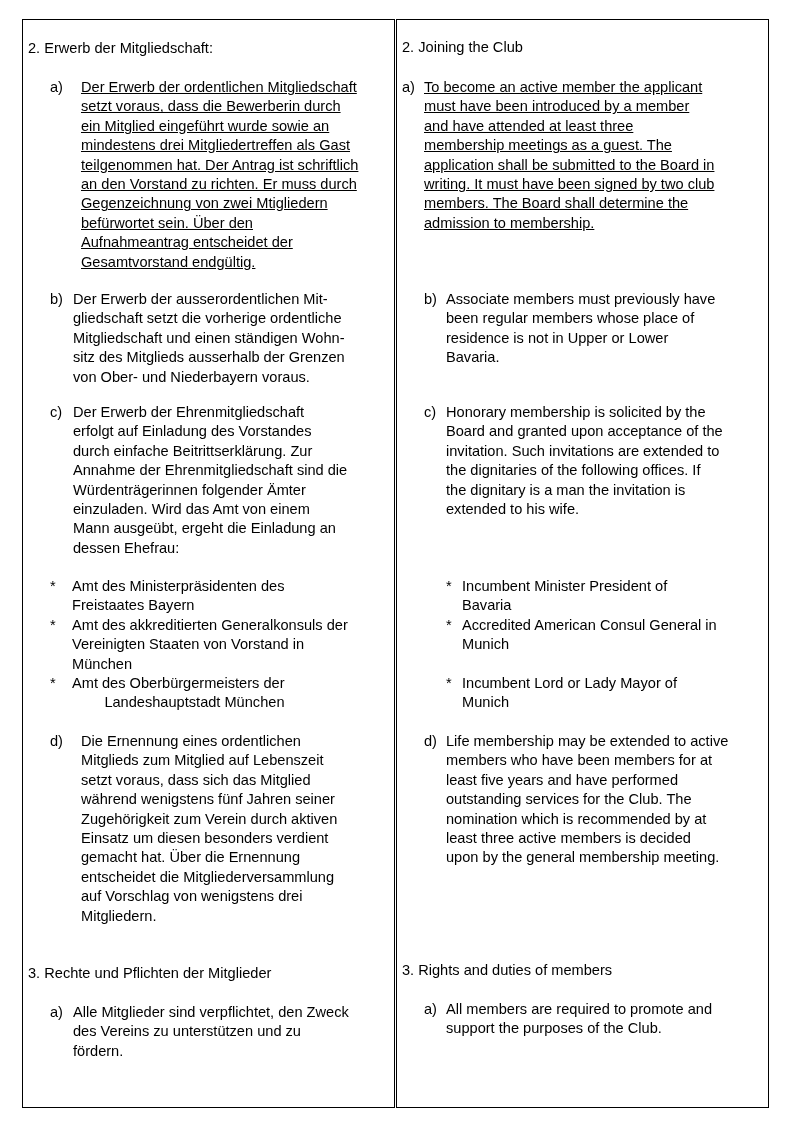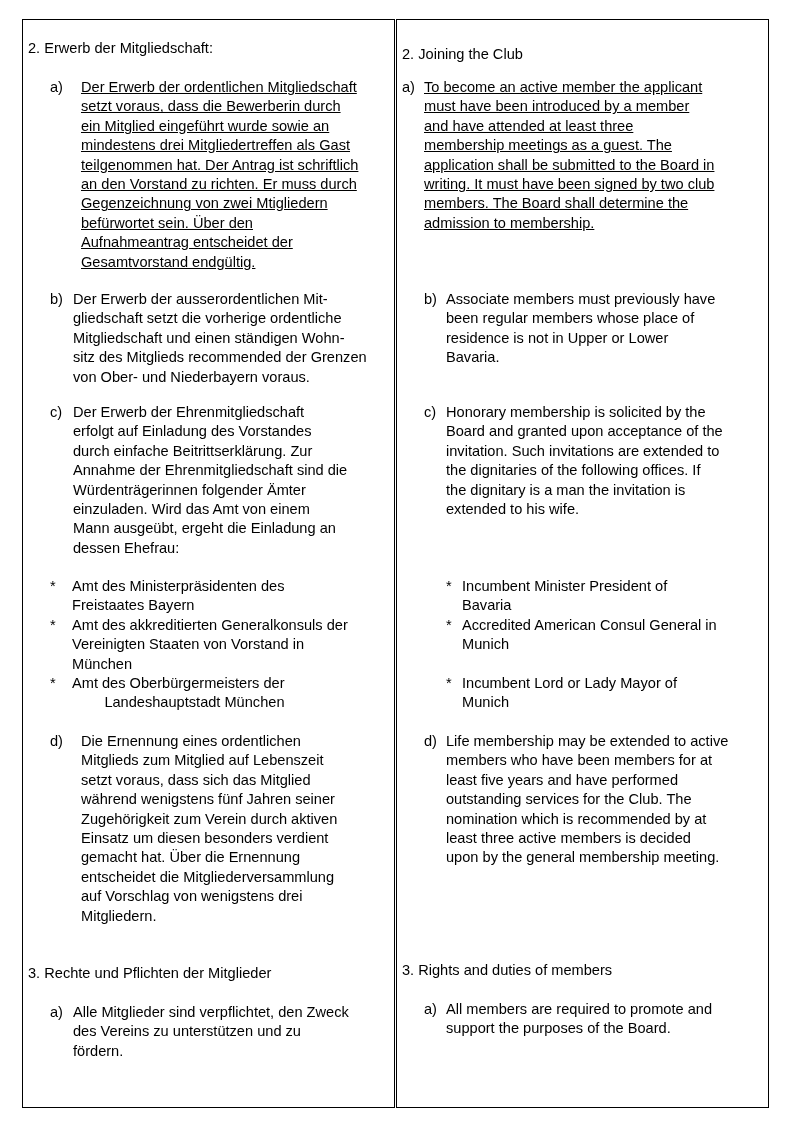--- a/index.html
+++ b/index.html
@@ -33,21 +33,21 @@
 befürwortet sein. Über den
 Aufnahmeantrag entscheidet der
 Gesamtvorstand endgültig.</div>
 </div>
 
 <div class="item" style="left:50px; top:290px;">
   <span class="lbl">b)</span>
   <div class="txt" style="margin-left:23px;">Der Erwerb der ausserordentlichen Mit-
 gliedschaft setzt die vorherige ordentliche
 Mitgliedschaft und einen ständigen Wohn-
-sitz des Mitglieds recommended der Grenzen
+sitz des Mitglieds ausserhalb der Grenzen
 von Ober- und Niederbayern voraus.</div>
 </div>
 
 <div class="item" style="left:50px; top:403px;">
   <span class="lbl">c)</span>
   <div class="txt" style="margin-left:23px;">Der Erwerb der Ehrenmitgliedschaft
 erfolgt auf Einladung des Vorstandes
 durch einfache Beitrittserklärung. Zur
 Annahme der Ehrenmitgliedschaft sind die
 Würdenträgerinnen folgender Ämter
@@ -89,21 +89,21 @@
 
 <div class="abs" style="left:28px; top:964px;">3. Rechte und Pflichten der Mitglieder</div>
 
 <div class="item" style="left:50px; top:1003px;">
   <span class="lbl">a)</span>
   <div class="txt" style="margin-left:23px;">Alle Mitglieder sind verpflichtet, den Zweck
 des Vereins zu unterstützen und zu
 fördern.</div>
 </div>
 
-<div class="abs" style="left:402px; top:45px;">2. Joining the Club</div>
+<div class="abs" style="left:402px; top:38px;">2. Joining the Club</div>
 
 <div class="item" style="left:402px; top:78px;">
   <span class="lbl">a)</span>
   <div class="txt" style="margin-left:22px;text-decoration:underline;">To become an active member the applicant
 must have been introduced by a member
 and have attended at least three
 membership meetings as a guest. The
 application shall be submitted to the Board in
 writing. It must have been signed by two club
 members. The Board shall determine the
@@ -153,14 +153,14 @@
 nomination which is recommended by at
 least three active members is decided
 upon by the general membership meeting.</div>
 </div>
 
 <div class="abs" style="left:402px; top:961px;">3. Rights and duties of members</div>
 
 <div class="item" style="left:424px; top:1000px;">
   <span class="lbl">a)</span>
   <div class="txt" style="margin-left:22px;">All members are required to promote and
-support the purposes of the Board.</div>
+support the purposes of the Club.</div>
 </div>
 
 </body></html>

